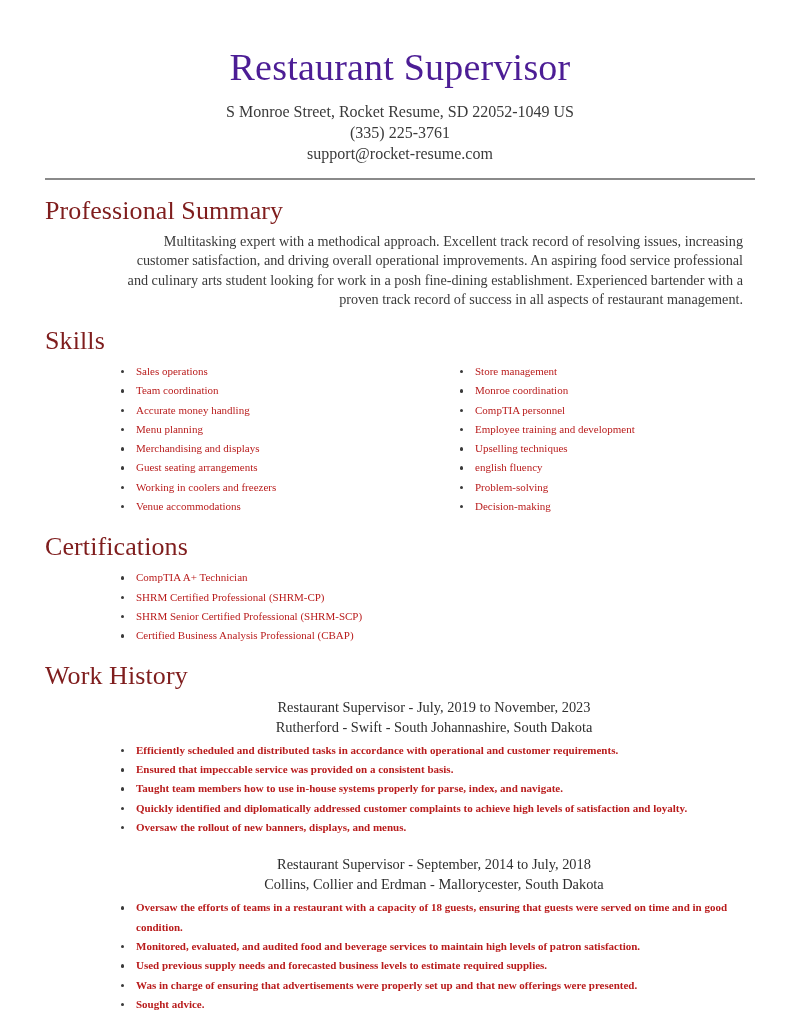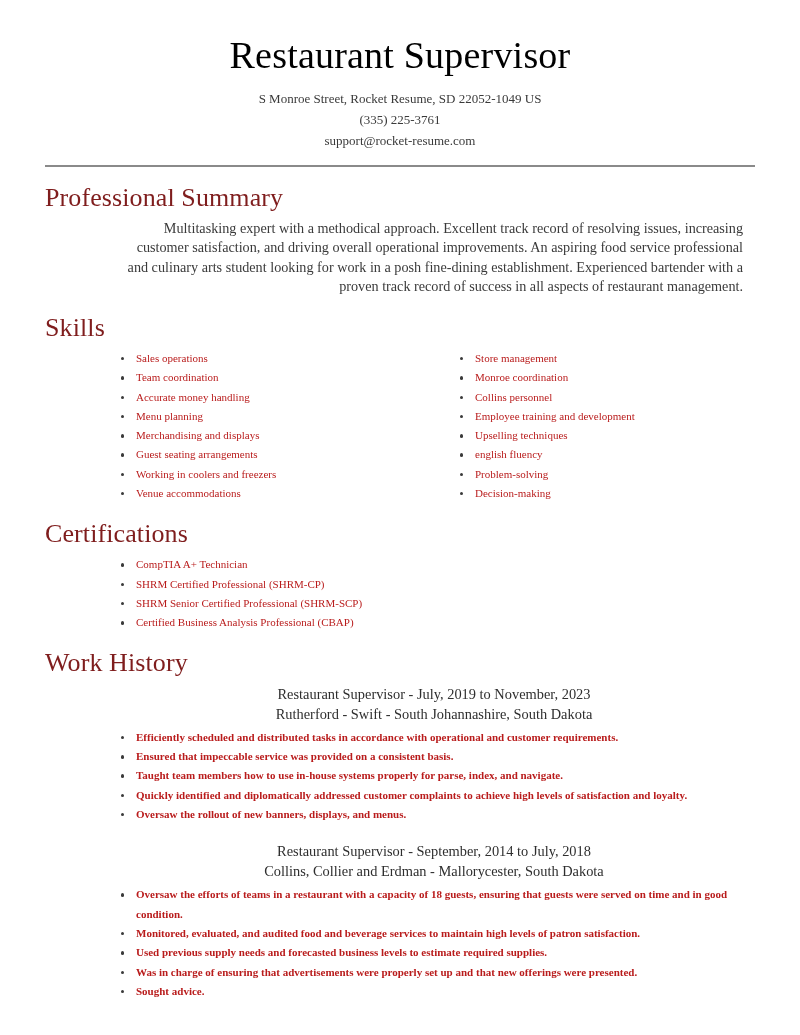--- a/index.html
+++ b/index.html
@@ -25,29 +25,29 @@
 
   
   .header {
     text-align: center;
     padding-top: 34px;
   }
   .resume-title {
     font-size: 38px;
     font-weight: 400;
     line-height: 1.12;
-    color: #000000;
+    color: #4c1d95;
     letter-spacing: 0.2px;
-    margin: 0;
+    margin: 12px;
   }
   .contact-lines {
     margin-top: 11px;
   }
   .contact-line {
-    font-size: 13px;
+    font-size: 16px;
     line-height: 21px;
     color: #3a3a3a;
   }
   .divider {
     margin: 14px 45px 0 45px;
     height: 0;
     border-top: 2px solid #8a8a8a;
   }
 
   
@@ -165,21 +165,21 @@
           <li>Merchandising and displays</li>
           <li>Guest seating arrangements</li>
           <li>Working in coolers and freezers</li>
           <li>Venue accommodations</li>
         </ul>
       </div>
       <div class="col right">
         <ul class="bullets">
           <li>Store management</li>
           <li>Monroe coordination</li>
-          <li>Collins personnel</li>
+          <li>CompTIA personnel</li>
           <li>Employee training and development</li>
           <li>Upselling techniques</li>
           <li>english fluency</li>
           <li>Problem-solving</li>
           <li>Decision-making</li>
         </ul>
       </div>
     </div>
   </div>
 

